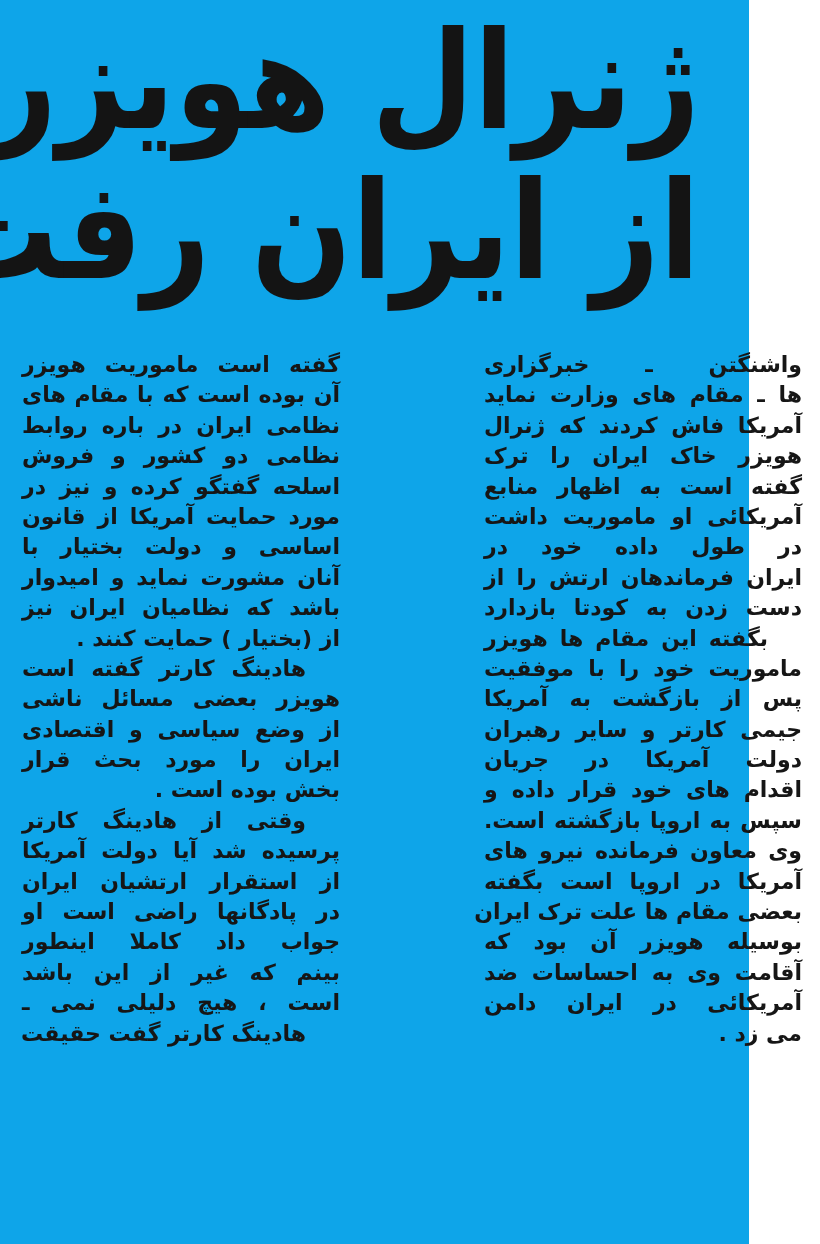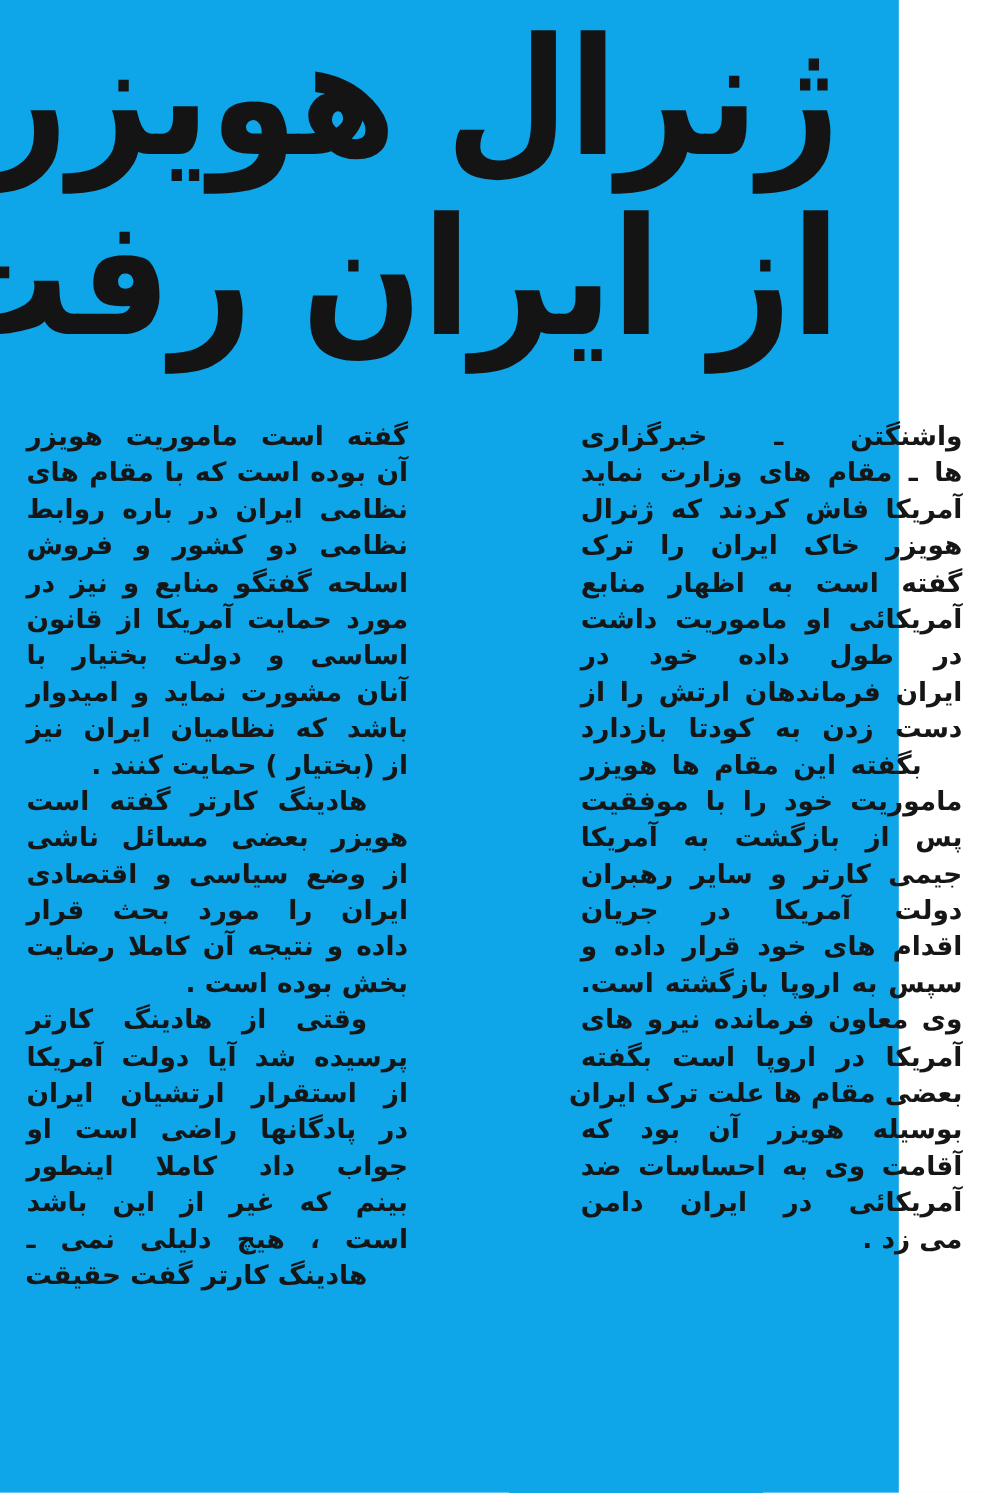--- a/index.html
+++ b/index.html
@@ -109,31 +109,30 @@
       <span class="line">آقامت وی به احساسات ضد</span>
       <span class="line">آمریکائی در ایران دامن</span>
       <span class="line last">می زد .</span>
     </div>
 
     <div class="column left">
       <span class="line">گفته است ماموریت هویزر</span>
       <span class="line">آن بوده است که با مقام های</span>
       <span class="line">نظامی ایران در باره روابط</span>
       <span class="line">نظامی دو کشور و فروش</span>
-      <span class="line">اسلحه گفتگو منابع و نیز در</span>
+      <span class="line">اسلحه گفتگو کرده و نیز در</span>
       <span class="line">مورد حمایت آمریکا از قانون</span>
       <span class="line">اساسی و دولت بختیار با</span>
       <span class="line">آنان مشورت نماید و امیدوار</span>
       <span class="line">باشد که نظامیان ایران نیز</span>
       <span class="line last">از (بختیار ) حمایت کنند .</span>
       <span class="line indent">هادینگ کارتر گفته است</span>
       <span class="line">هویزر بعضی مسائل ناشی</span>
       <span class="line">از وضع سیاسی و اقتصادی</span>
       <span class="line">ایران را مورد بحث قرار</span>
-      <span class="line">داده و نتیجه آن کاملا رضایت</span>
       <span class="line last">بخش بوده است .</span>
       <span class="line indent">وقتی از هادینگ کارتر</span>
       <span class="line">پرسیده شد آیا دولت آمریکا</span>
       <span class="line">از استقرار ارتشیان ایران</span>
       <span class="line">در پادگانها راضی است او</span>
       <span class="line">جواب داد کاملا اینطور</span>
       <span class="line">بینم که غیر از این باشد</span>
       <span class="line">است ، هیچ دلیلی نمی ـ</span>
       <span class="line indent">هادینگ کارتر گفت حقیقت</span>
     </div>

